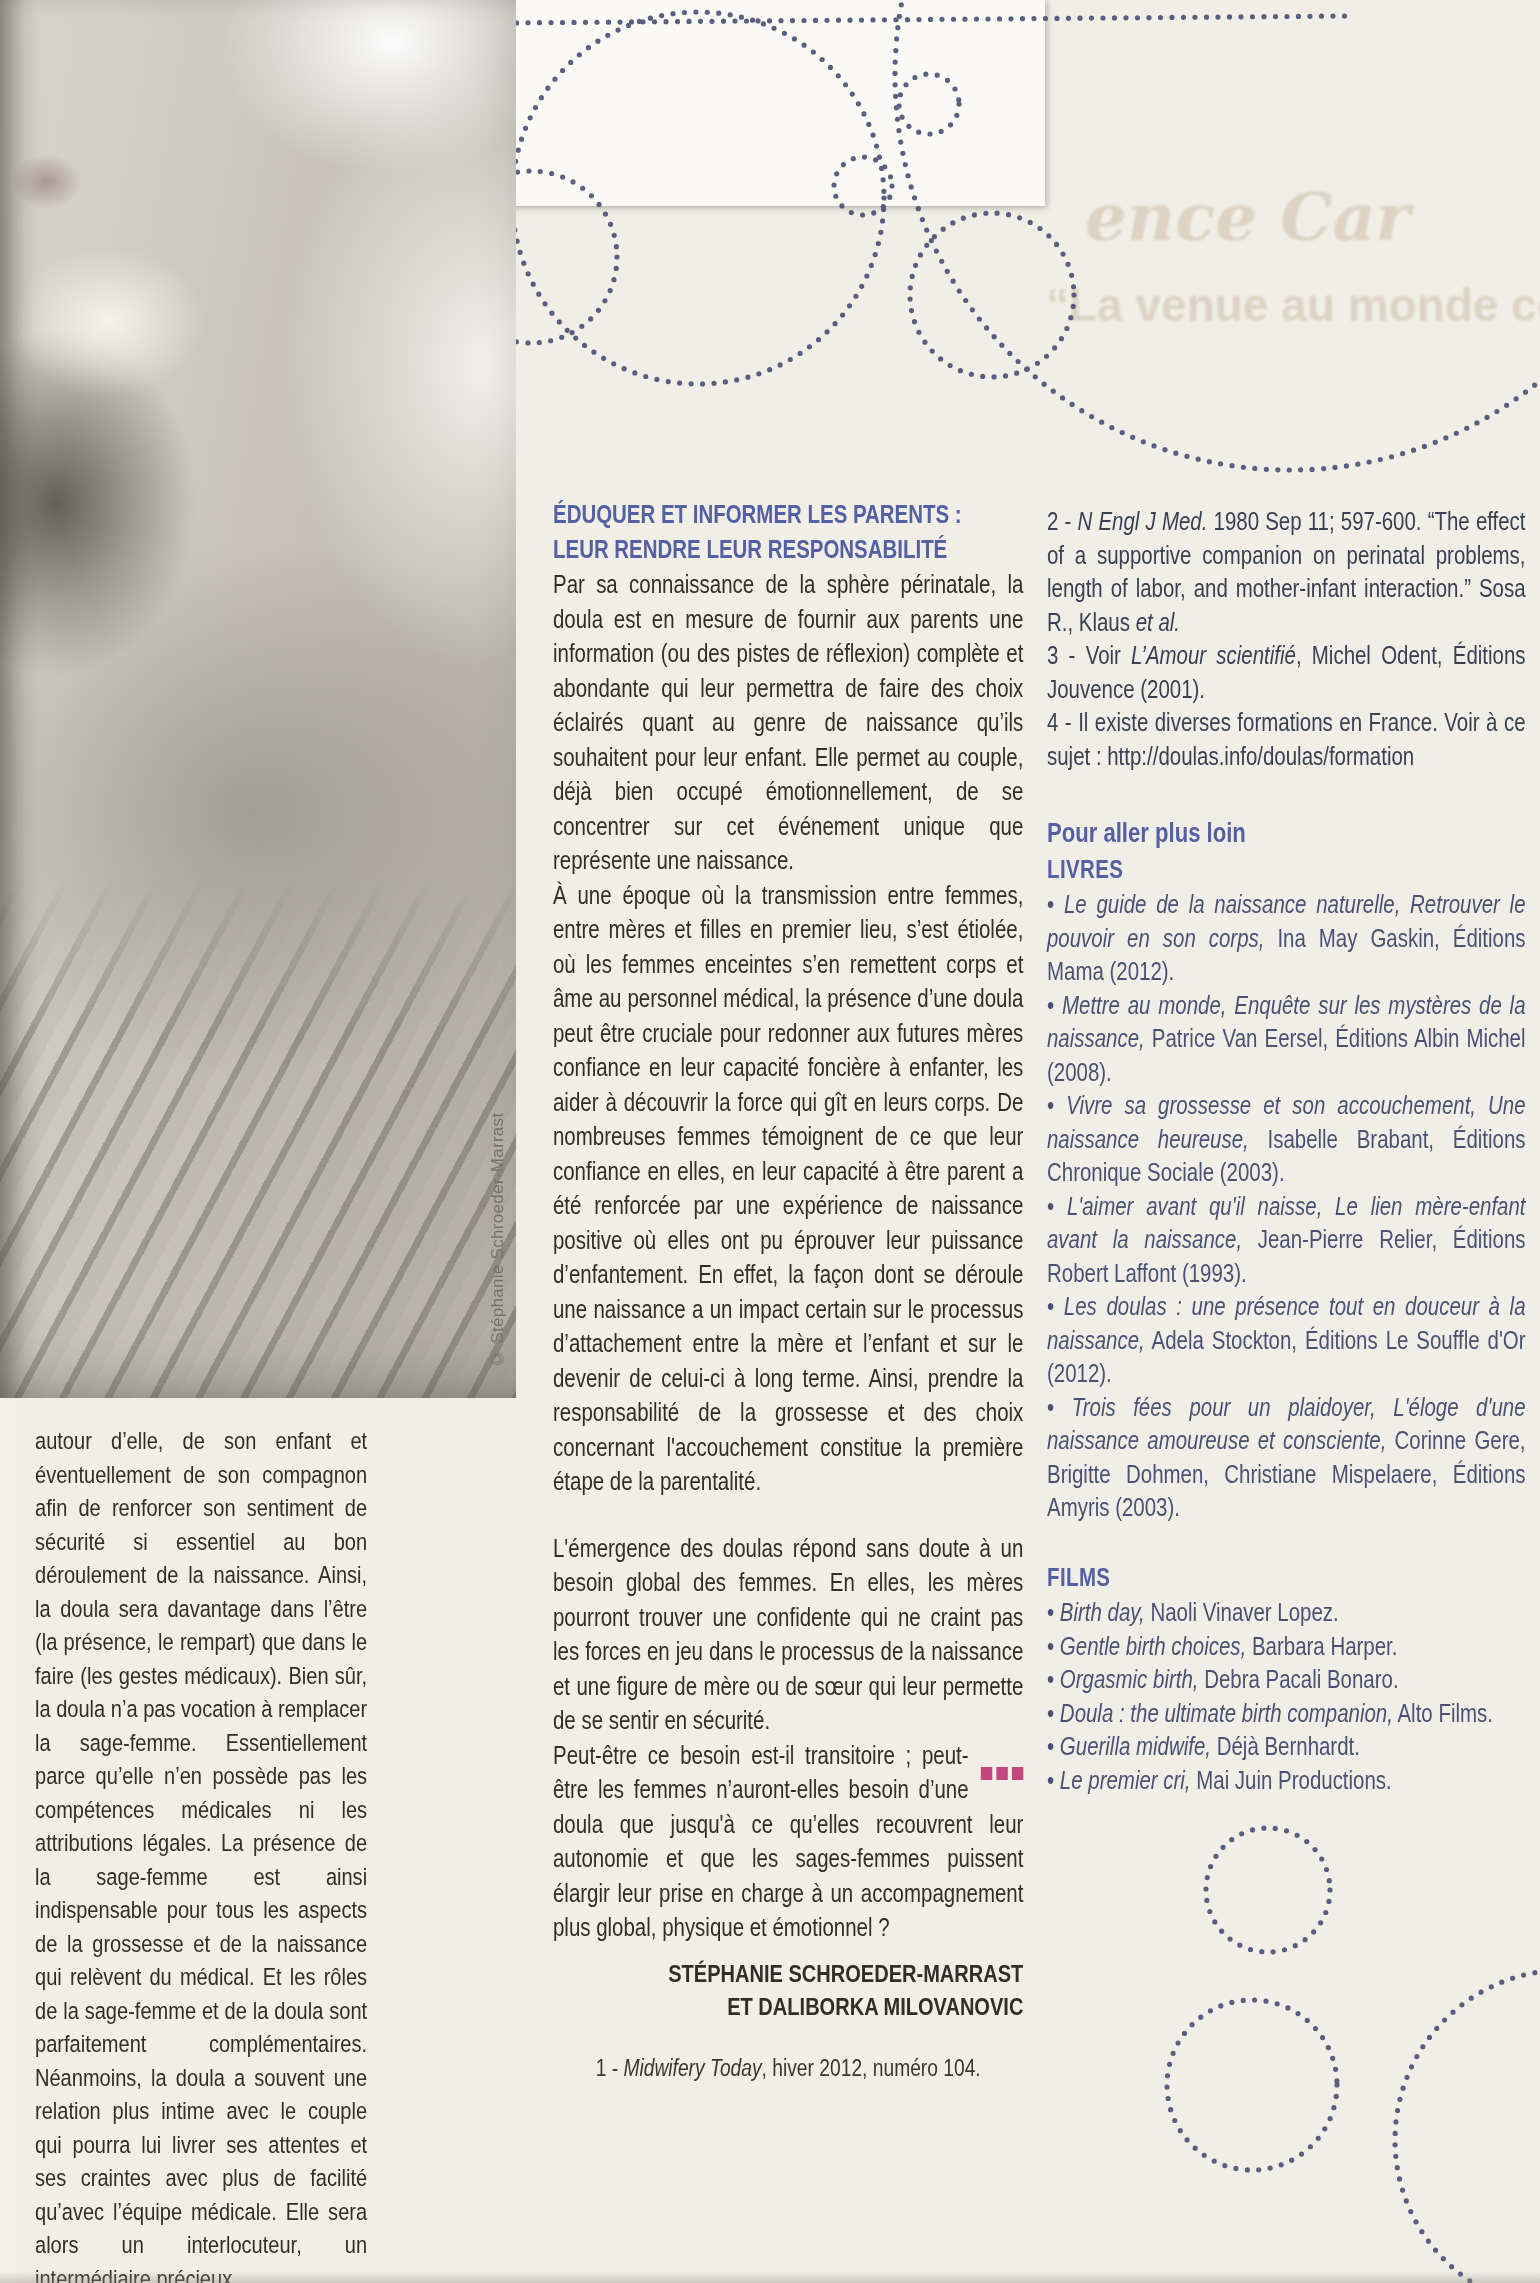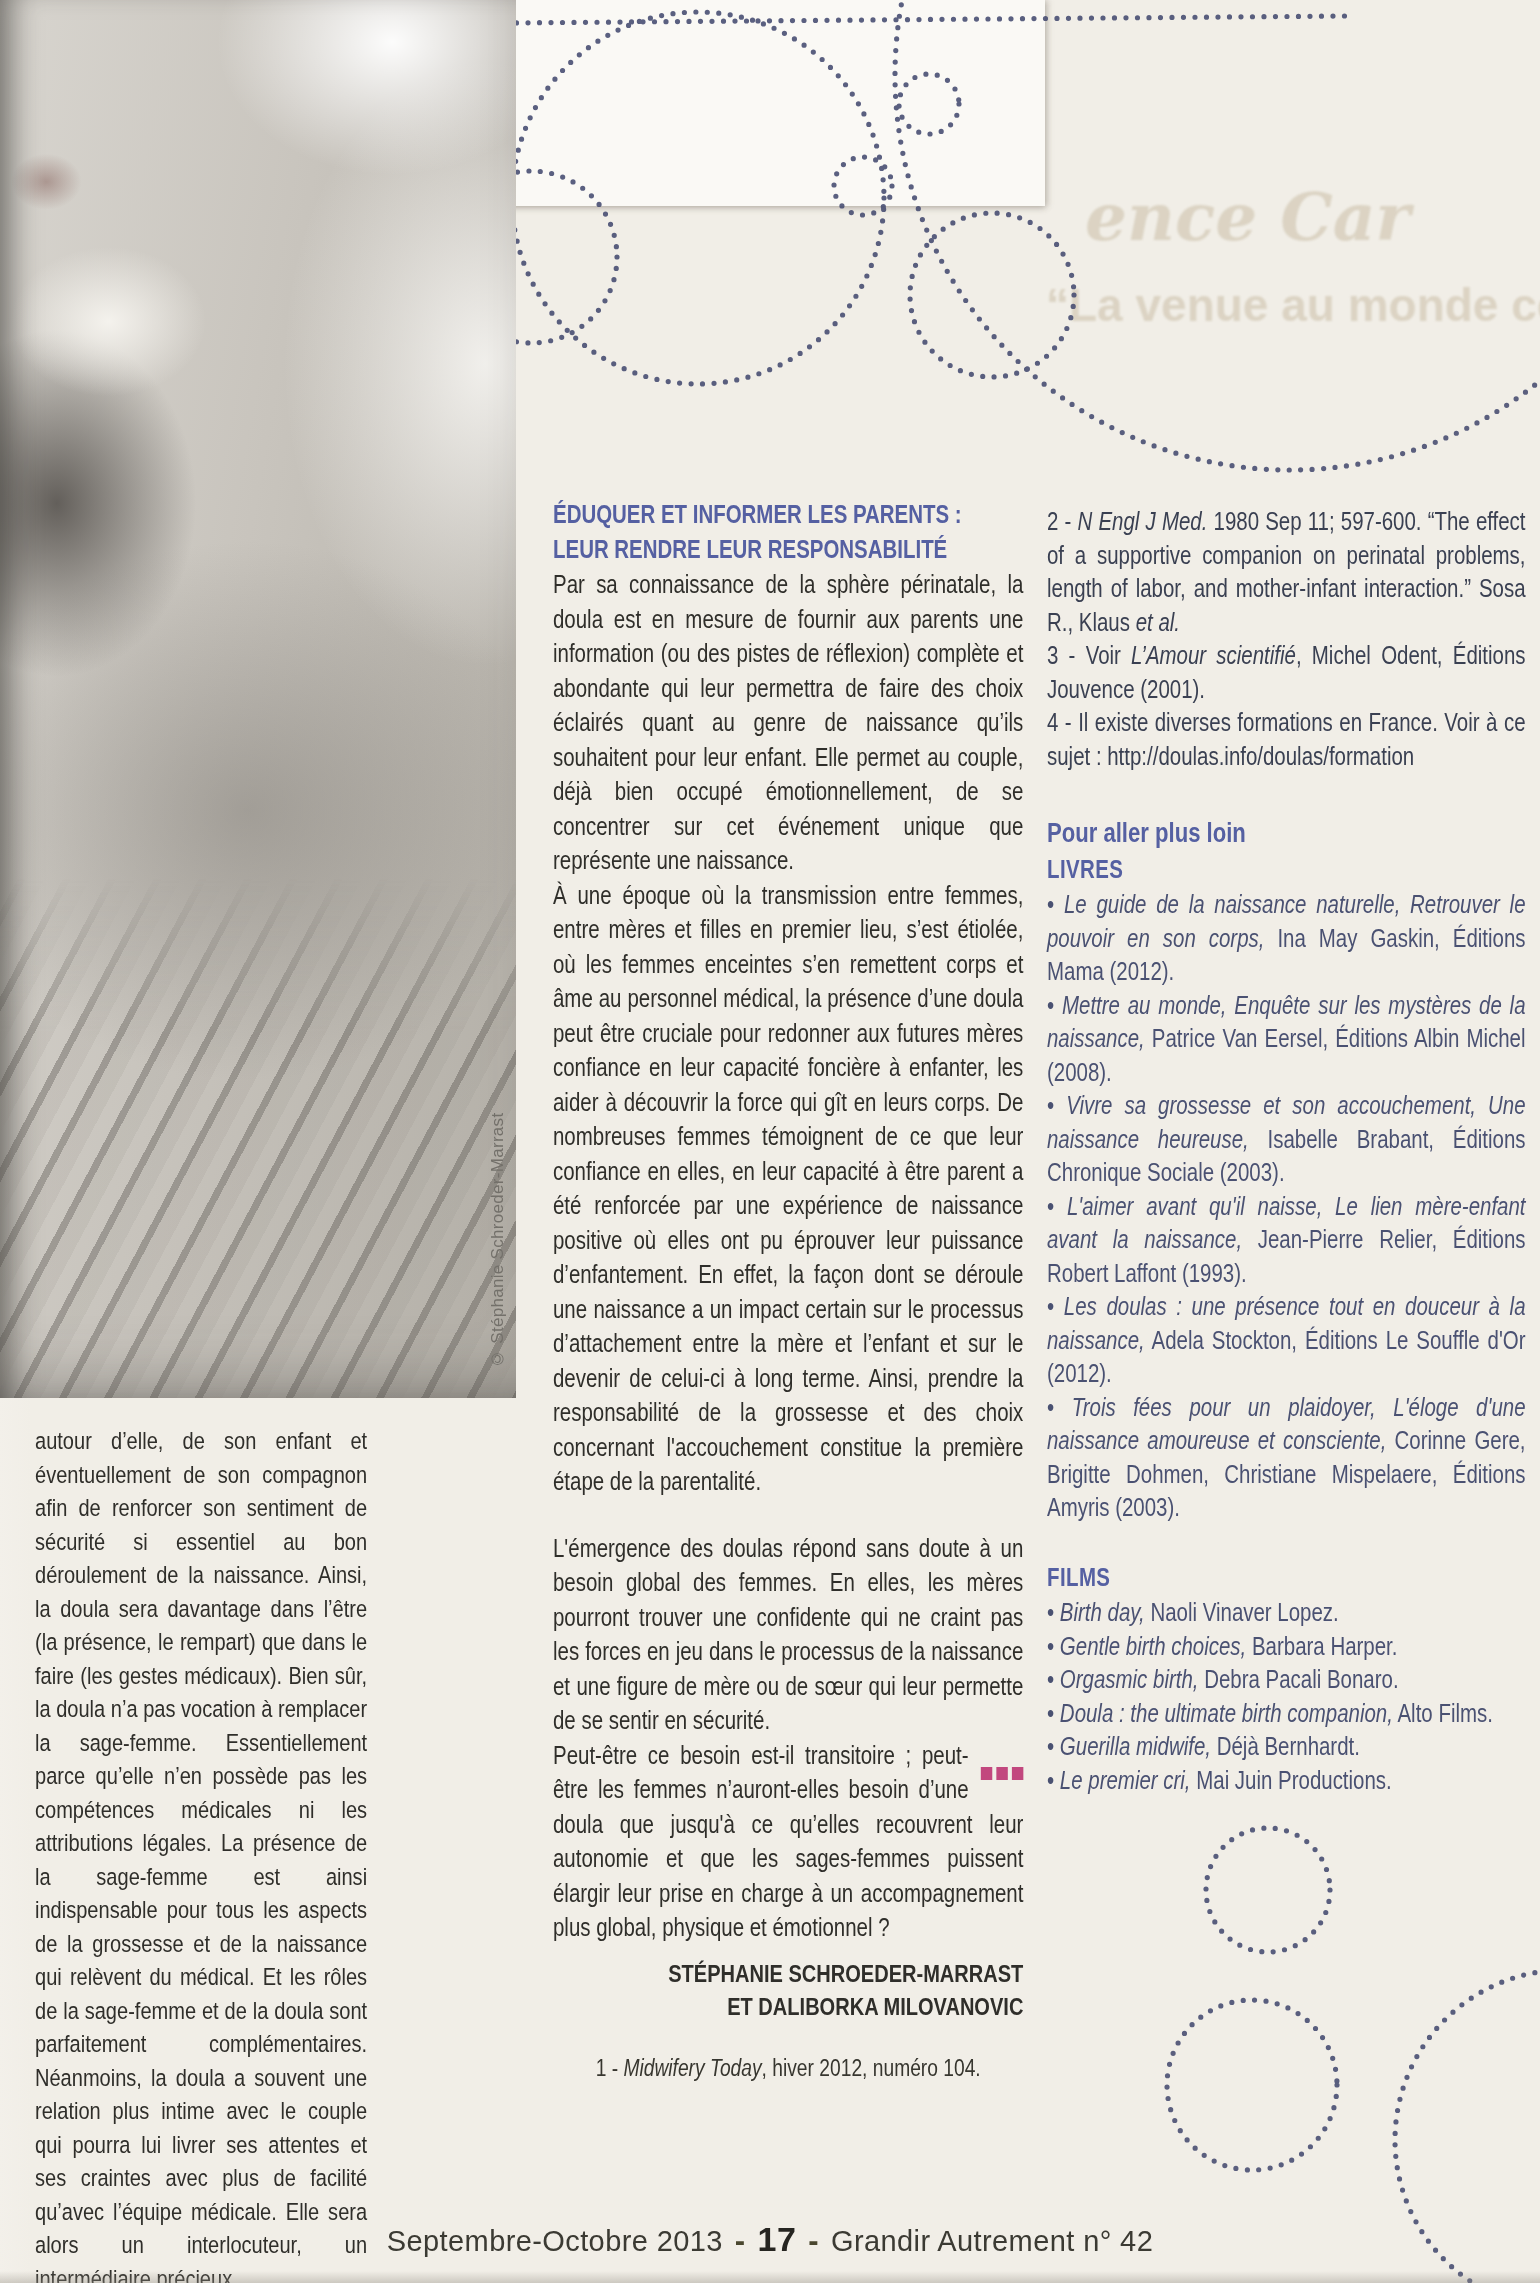--- a/index.html
+++ b/index.html
@@ -180,19 +180,16 @@
     <p class="item">
       <span>•</span>
       <span class="it">Guerilla midwife,</span><span> Déjà Bernhardt.</span>
     </p>
     <p class="item">
       <span>•</span>
       <span class="it">Le premier cri,</span><span> Mai Juin Productions.</span>
     </p>
   </div>
 
-  <div class="footer">
-    <span>Septembre-Octobre 2013</span><span class="sep">-</span><span class="pg">17</span><span class="sep">-</span><span>Grandir Autrement n° 42</span>
-  </div>
 
   <div class="left-glare"></div>
   <div class="bottom-shade"></div>
 </div>
 
 </body></html>

